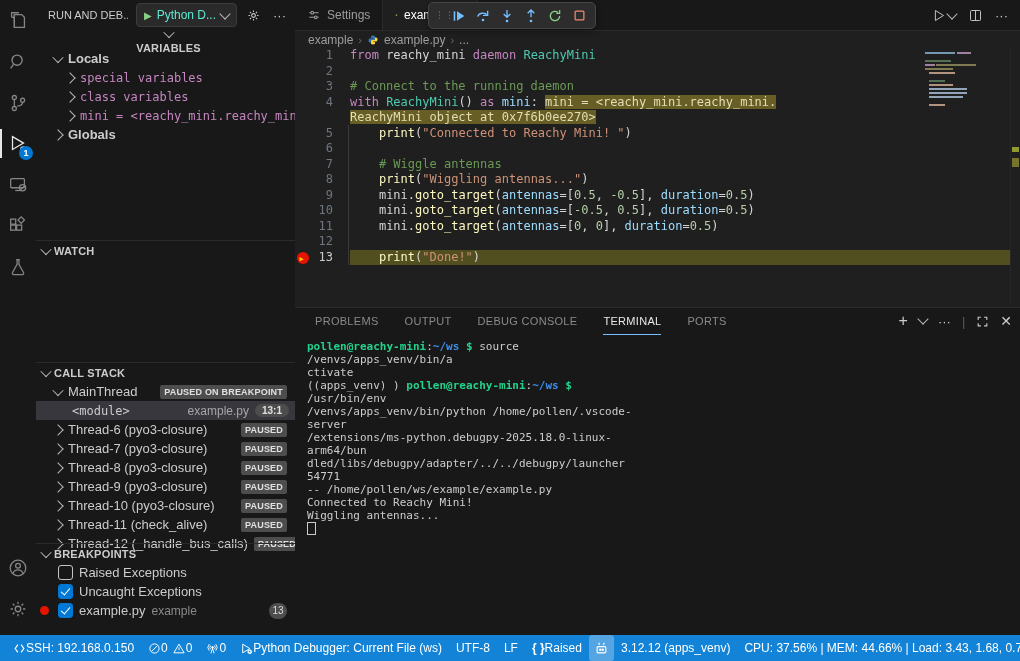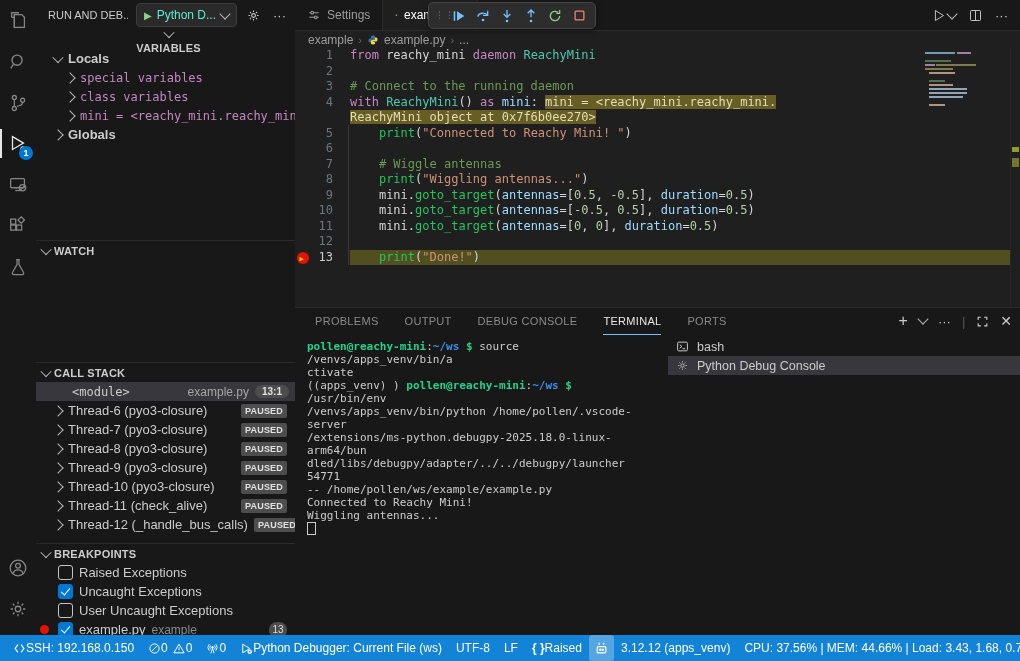--- a/index.html
+++ b/index.html
@@ -68,21 +68,21 @@
   .code{position:absolute;left:0;top:48px;width:725px;height:259px;font-family:"DejaVu Sans Mono",monospace;
     font-size:12px;line-height:15.5px;overflow:hidden;}
   .code-row{display:flex;height:15.5px;white-space:pre;}
   .gutter{width:55px;flex:none;position:relative;}
   .ln{position:absolute;right:17px;top:0;color:#6e7681;}
   .code-row.cur .ln{color:#cccccc;}
   .code-text{flex:1;}
   .code-row.cur .code-text{background:#514f20;}
   .bp-arrow{position:absolute;left:2px;top:2px;width:12px;height:12px;border-radius:50%;background:#e51400;}
   .bp-arrow::after{content:"▶";position:absolute;left:2.5px;top:0.5px;font-size:7px;color:#ffcc00;}
-  .tk-fg{color:#d4d4d4;} .tk-kw{color:#c586c0;} .tk-cls{color:#4ec9b0;} .tk-fn{color:#22c55e;}
+  .tk-fg{color:#d4d4d4;} .tk-kw{color:#c586c0;} .tk-cls{color:#4ec9b0;} .tk-fn{color:#fef9c3;}
   .tk-str{color:#ce9178;} .tk-num{color:#b5cea8;} .tk-com{color:#6a9955;} .tk-var{color:#9cdcfe;}
   .tk-hint{background:#665e24;color:#e5ddb3;}
   .indent-guide{position:absolute;left:53px;top:77px;width:1px;height:140px;background:#3a3a3a;}
   .minimap{position:absolute;left:628px;top:2px;width:68px;height:64px;opacity:.9;}
   .oruler{position:absolute;right:0;top:0;width:9px;height:259px;background:#1f1f1f;border-left:1px solid #262626;}
   .om1{position:absolute;right:1px;top:99px;width:7px;height:5px;background:#8f9a2f;}
   .om2{position:absolute;right:1px;top:110px;width:7px;height:9px;background:#77742c;}
 
   
   .panel{position:absolute;left:0;top:307px;width:725px;height:328px;background:#181818;border-top:1px solid #2b2b2b;}
@@ -221,20 +221,25 @@
     <div class="sec-hdr" style="position:absolute;top:240px;left:0;right:0;">
       <span class="chev open"></span>
       <span>WATCH</span>
     </div>
 
     <div class="abs" style="left:0;top:362px;right:0;">
       <div class="sec-hdr">
         <span class="chev open"></span>
         <span>CALL STACK</span>
       </div>
+      <div class="tree-row" style="padding-left:18px;">
+        <span class="chev open"></span>
+        <span>MainThread</span>
+        <span class="badge">PAUSED ON BREAKPOINT</span>
+      </div>
       <div class="tree-row sel" style="padding-left:36px;">
         <span class="mono" style="font-size:12px;">&lt;module&gt;</span>
         <span class="cs-file">example.py</span>
         <span class="pill" style="margin-right:6px;">13:1</span>
       </div>
       <div id="threads">
           <div class="tree-row" style="padding-left: 18px;">
             <span class="chev closed"></span>
             <span>Thread-6 (pyo3-closure)</span>
             <span class="badge">PAUSED</span>
@@ -278,24 +283,20 @@
         <span>BREAKPOINTS</span>
       </div>
       <div id="bp-rows">
           <div class="bp-row">
             <span class="cb"></span>
             <span>Raised Exceptions</span>
           </div>
           <div class="bp-row">
             <span class="cb on"></span>
             <span>Uncaught Exceptions</span>
-          </div>
-          <div class="bp-row">
-            <span class="cb"></span>
-            <span>User Uncaught Exceptions</span>
           </div>
           <div class="bp-row">
             <span class="bp-dot"></span>
             <span class="cb on"></span>
             <span>example.py</span>
             <span class="bp-detail">example</span>
             <span class="count-badge">13</span>
           </div>
         </div>
     </div>
@@ -440,40 +441,20 @@
           <span class="p-sep">|</span>
           <span>
             <svg width="13" height="13" viewBox="0 0 24 24" fill="none" stroke="currentColor" stroke-width="2">
                 <path d="M4 9V4h5M15 4h5v5M20 15v5h-5M9 20H4v-5"></path>
               </svg>
           </span>
           <span style="font-size:14px;">✕</span>
         </div>
       </div>
       <div class="term" id="terminal"><div><span class="t-g">pollen@reachy-mini</span><span class="t-fg">:</span><span class="t-b">~/ws</span><span class="t-g"> $ </span><span class="t-fg">source /venvs/apps_venv/bin/a</span></div><div><span class="t-fg">ctivate</span></div><div><span class="t-fg">((apps_venv) ) </span><span class="t-g">pollen@reachy-mini</span><span class="t-fg">:</span><span class="t-b">~/ws</span><span class="t-g"> $ </span><span class="t-fg"> /usr/bin/env</span></div><div><span class="t-fg">/venvs/apps_venv/bin/python /home/pollen/.vscode-server</span></div><div><span class="t-fg">/extensions/ms-python.debugpy-2025.18.0-linux-arm64/bun</span></div><div><span class="t-fg">dled/libs/debugpy/adapter/../../debugpy/launcher 54771</span></div><div><span class="t-fg">-- /home/pollen/ws/example/example.py</span></div><div><span class="t-fg">Connected to Reachy Mini!</span></div><div><span class="t-fg">Wiggling antennas...</span></div><div><span class="t-cursor"></span></div></div>
-      <div class="term-list" id="term-list">
-          <div class="tl-row">
-            <span>
-              <svg width="13" height="13" viewBox="0 0 24 24" fill="none" stroke="#cccccc" stroke-width="1.8">
-                <rect x="3" y="4" width="18" height="16" rx="2"></rect>
-                <path d="M7 9l4 3-4 3M12 16h5"></path>
-              </svg>
-            </span>
-            <span>bash</span>
-          </div>
-          <div class="tl-row sel">
-            <span>
-              <svg width="13" height="13" viewBox="0 0 24 24" fill="none" stroke="#cccccc" stroke-width="1.6">
-                <circle cx="12" cy="12" r="3"></circle>
-                <path d="M12 4v2.5M12 17.5V20M4 12h2.5M17.5 12H20M6.3 6.3l1.8 1.8M15.9 15.9l1.8 1.8M17.7 6.3l-1.8 1.8M8.1 15.9l-1.8 1.8"></path>
-              </svg>
-            </span>
-            <span>Python Debug Console</span>
-          </div>
-        </div>
     </div>
   </div>
 
   <div class="abs statusbar">
     <span class="sb-item">
       <svg width="13" height="13" viewBox="0 0 24 24" fill="none" stroke="#fff" stroke-width="2.2">
           <path d="M9 5 4 12l5 7M15 5l5 7-5 7"></path>
         </svg>
       <span>SSH: 192.168.0.150</span>
     </span>

